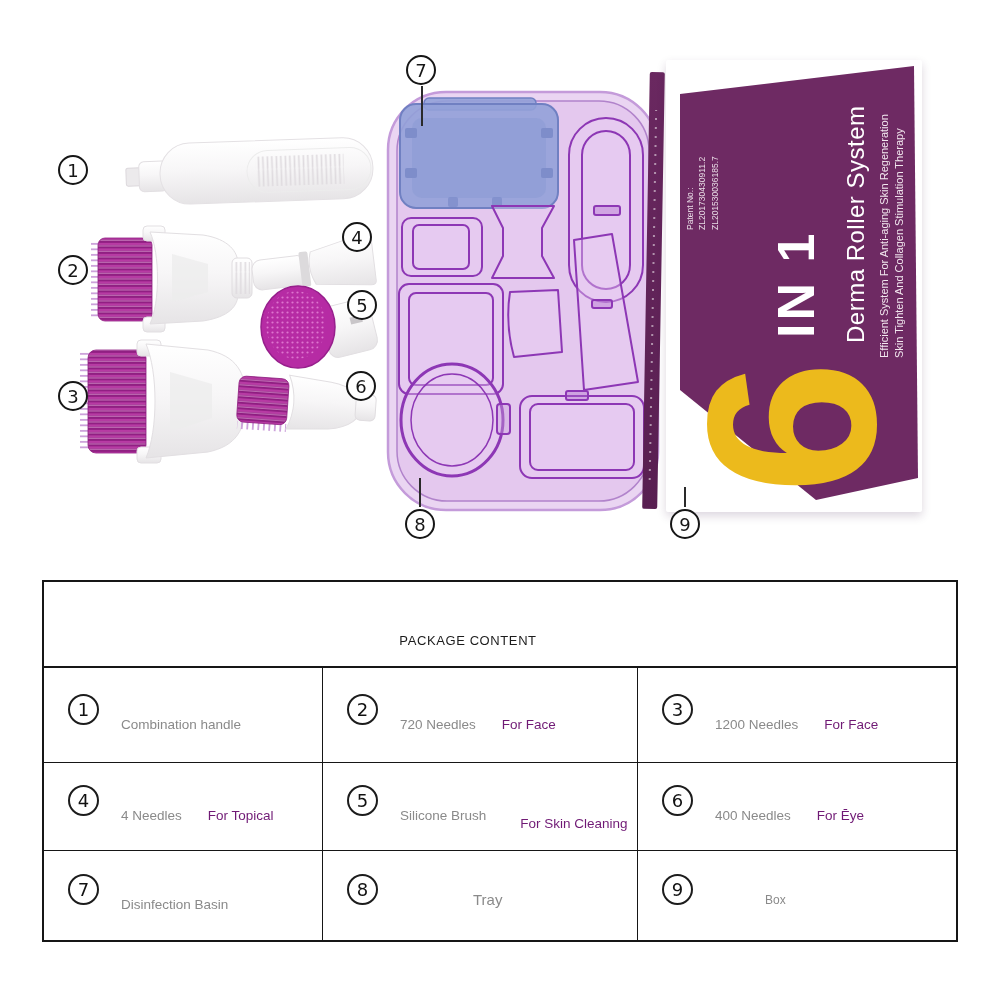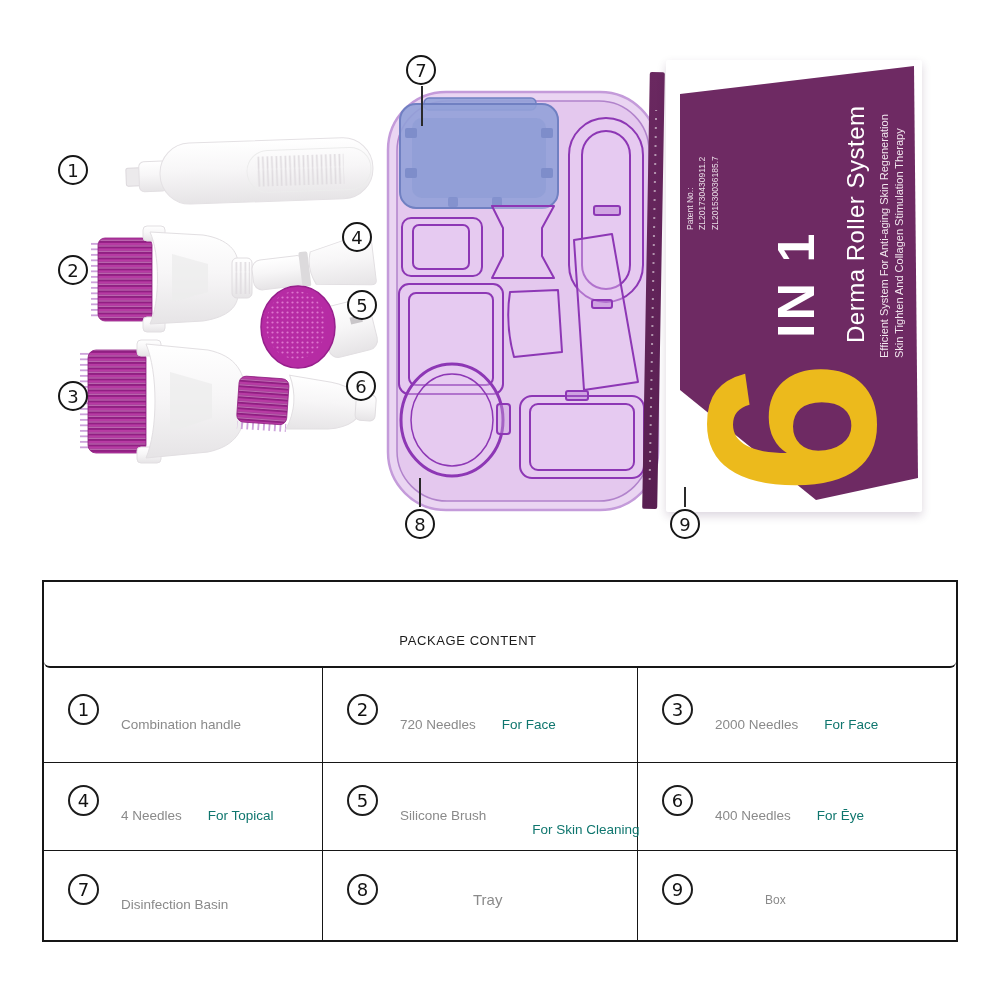--- a/index.html
+++ b/index.html
@@ -63,35 +63,35 @@
   .tbl{
     position:absolute;left:42px;top:580px;width:916px;height:362px;box-sizing:border-box;
     border:2px solid #161616;display:grid;
     grid-template-columns:278px 315px 1fr;
     grid-template-rows:86px 94px 88px 1fr;
   }
   .tbl-hdr{
     grid-column:1/4;border-bottom:2px solid #161616;
     display:flex;align-items:flex-end;justify-content:center;
     padding-bottom:18px;padding-right:64px;box-sizing:border-box;
-    font-size:13px;color:#1c1c1c;letter-spacing:.6px;border-radius:6px;
+    font-size:13px;color:#1c1c1c;letter-spacing:.6px;
   }
   .cell{
     display:flex;align-items:center;box-sizing:border-box;padding-left:24px;
   }
   .cell.c2,.cell.c3{border-left:1.5px solid #161616;}
   .cell.r2,.cell.r3{border-top:1.5px solid #161616;}
   .tblnum{
     flex:none;width:31px;height:31px;box-sizing:border-box;border:2px solid #1c1c1c;
     border-radius:50%;display:flex;align-items:center;justify-content:center;
     font-size:18px;color:#111;font-family:"DejaVu Sans",sans-serif;
     position:relative;top:-6px;
   }
   .cellname{color:#8a8a8a;font-size:13.5px;margin-left:22px;position:relative;top:9px;white-space:nowrap;}
-  .celluse{color:#0f766e;font-size:13.5px;margin-left:26px;position:relative;top:9px;white-space:nowrap;}
+  .celluse{color:#701a75;font-size:13.5px;margin-left:26px;position:relative;top:9px;white-space:nowrap;}
   .cell.tray-cell .cellname{margin-left:95px;top:4px;font-size:15px;text-align:center;}
   .cell.box-cell .cellname{margin-left:72px;top:4px;font-size:12px;}
 </style>
 </head>
 <body>
 
 <div class="stage">
 
   <svg class="collage-svg" width="1000" height="560" viewBox="0 0 1000 560">
     <defs>
@@ -254,33 +254,33 @@
     <span class="cellname">Combination handle</span>
     <span class="celluse"></span>
   </div>
   <div class="cell c2 r1">
     <span class="tblnum">2</span>
     <span class="cellname">720 Needles</span>
     <span class="celluse">For Face</span>
   </div>
   <div class="cell c3 r1">
     <span class="tblnum">3</span>
-    <span class="cellname">2000 Needles</span>
+    <span class="cellname">1200 Needles</span>
     <span class="celluse">For Face</span>
   </div>
 
   <div class="cell c1 r2">
     <span class="tblnum">4</span>
     <span class="cellname">4 Needles</span>
     <span class="celluse" style="">For Topical</span>
   </div>
   <div class="cell c2 r2">
     <span class="tblnum">5</span>
     <span class="cellname">Silicone Brush</span>
-    <span class="celluse" style="margin-left:46px;top:23px;">For Skin Cleaning</span>
+    <span class="celluse" style="margin-left:34px;top:17px;">For Skin Cleaning</span>
   </div>
   <div class="cell c3 r2">
     <span class="tblnum">6</span>
     <span class="cellname">400 Needles</span>
     <span class="celluse">For Ēye</span>
   </div>
 
   <div class="cell c1 r3">
     <span class="tblnum">7</span>
     <span class="cellname">Disinfection Basin</span>

